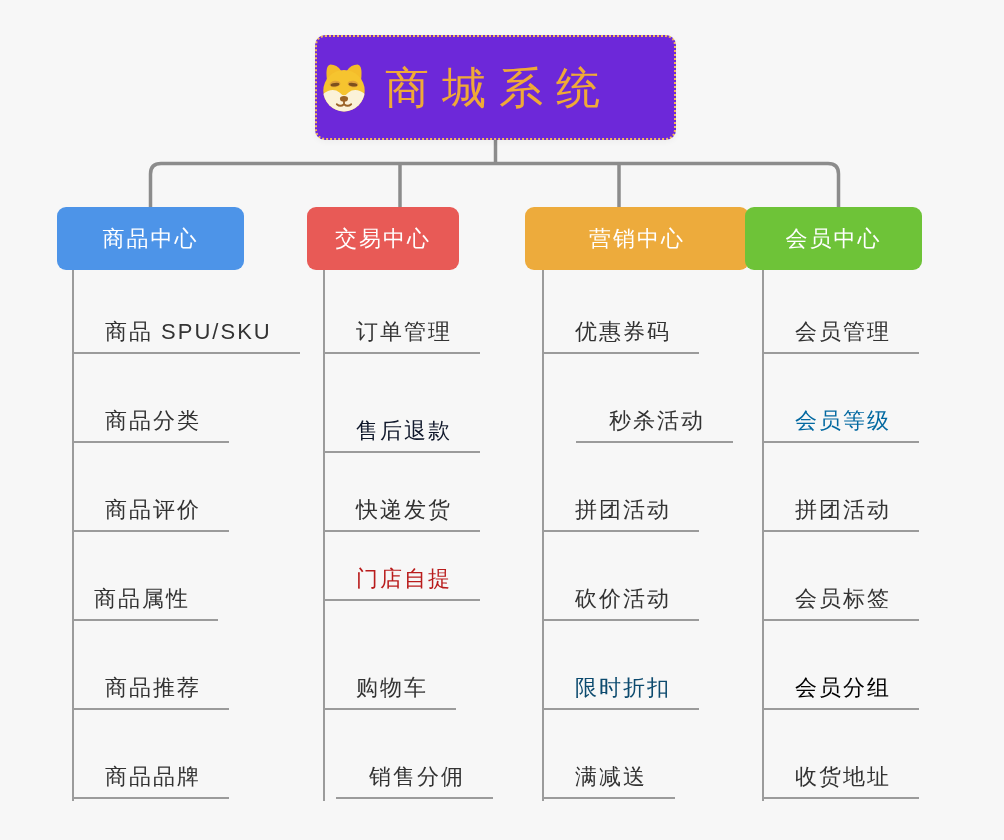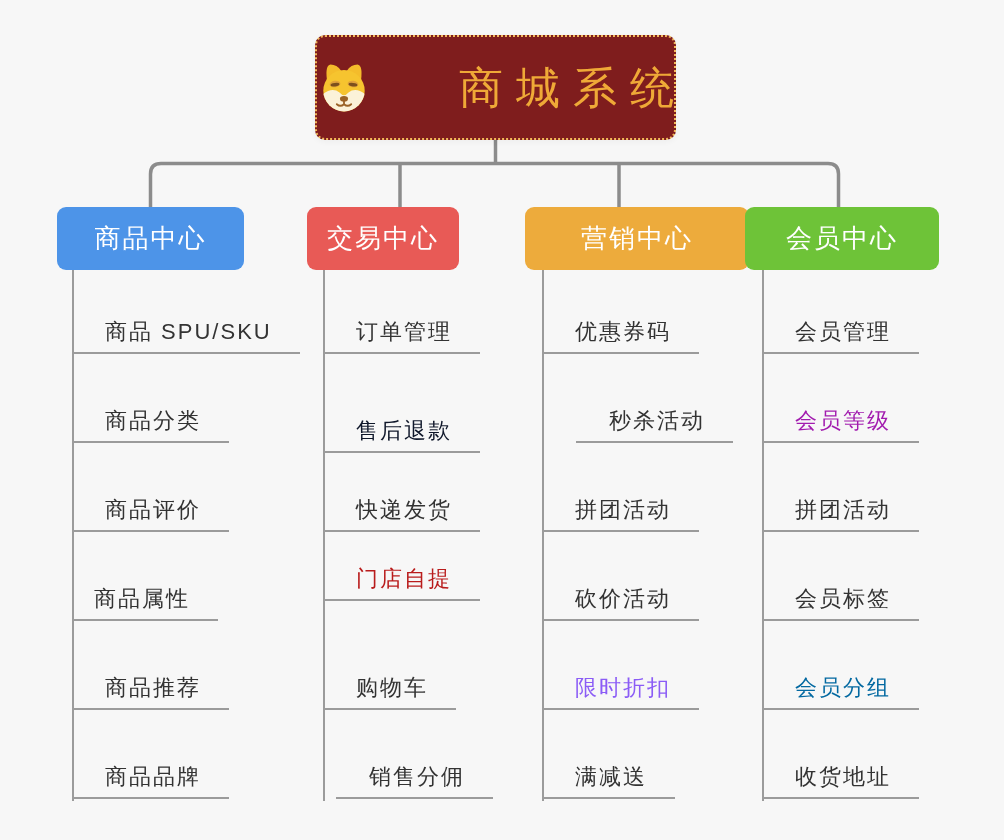--- a/index.html
+++ b/index.html
@@ -5,35 +5,35 @@
   html,body{margin:0;padding:0;}
   body{font-family:"Liberation Sans","DejaVu Sans",sans-serif;background:#f7f7f7;}
   #canvas{position:relative;width:1004px;height:840px;background:#f7f7f7;overflow:hidden;}
 
   
   #connector-svg{position:absolute;left:0;top:0;width:1004px;height:840px;pointer-events:none;}
 
   
   .root-node{
     position:absolute;left:315px;top:35px;width:361px;height:105px;
-    background:#7f1d1d;border:2px dotted #f2b95a;border-radius:10px;
-    box-sizing:border-box;display:flex;align-items:center;justify-content:space-between;
+    background:#6d28d9;border:2px dotted #f2b95a;border-radius:10px;
+    box-sizing:border-box;display:flex;align-items:center;justify-content:flex-start;
     gap:14px;box-shadow:0 2px 6px rgba(0,0,0,0.04);
   }
   .root-title{
     font-size:44px;letter-spacing:13px;color:#efa937;font-weight:500;
     white-space:nowrap;margin-right:-13px;line-height:1;
   }
   .root-icon{width:54px;height:54px;flex:0 0 auto;}
 
   
   .branch-box{
     position:absolute;top:207px;height:63px;border-radius:9px;
     display:flex;align-items:center;justify-content:center;
-    color:#ffffff;font-size:26px;letter-spacing:2px;white-space:nowrap;
+    color:#ffffff;font-size:22px;letter-spacing:2px;white-space:nowrap;
     box-sizing:border-box;
   }
 
   
   .child-trunk{
     position:absolute;top:270px;width:2px;height:531px;background:#9b9b9b;
   }
 
   
   .child-item{
@@ -94,25 +94,25 @@
       <div class="child-item" style="left: 323px; top: 495px; color: rgb(51, 51, 51); border-bottom-color: rgb(155, 155, 155);">快递发货</div>
       <div class="child-item" style="left: 323px; top: 564px; color: #b91c1c; border-bottom-color: rgb(155, 155, 155);">门店自提</div>
       <div class="child-item" style="left: 323px; top: 673px; color: rgb(51, 51, 51); border-bottom-color: rgb(155, 155, 155);">购物车</div>
       <div class="child-item" style="left: 323px; top: 762px; color: rgb(51, 51, 51); border-bottom-color: rgb(155, 155, 155); margin-left: 13px;">销售分佣</div>
       <div class="branch-box" style="left: 525px; width: 224px; background: rgb(237, 171, 60);">营销中心</div>
       <div class="child-trunk" style="left: 542px; background: rgb(155, 155, 155);"></div>
       <div class="child-item" style="left: 542px; top: 317px; color: rgb(51, 51, 51); border-bottom-color: rgb(155, 155, 155);">优惠券码</div>
       <div class="child-item" style="left: 542px; top: 406px; color: rgb(51, 51, 51); border-bottom-color: rgb(155, 155, 155); margin-left: 34px;">秒杀活动</div>
       <div class="child-item" style="left: 542px; top: 495px; color: rgb(51, 51, 51); border-bottom-color: rgb(155, 155, 155);">拼团活动</div>
       <div class="child-item" style="left: 542px; top: 584px; color: rgb(51, 51, 51); border-bottom-color: rgb(155, 155, 155);">砍价活动</div>
-      <div class="child-item" style="left: 542px; top: 673px; color: #8b5cf6; border-bottom-color: rgb(155, 155, 155);">限时折扣</div>
+      <div class="child-item" style="left: 542px; top: 673px; color: #0c4a6e; border-bottom-color: rgb(155, 155, 155);">限时折扣</div>
       <div class="child-item" style="left: 542px; top: 762px; color: rgb(51, 51, 51); border-bottom-color: rgb(155, 155, 155); text-align: center;">满减送</div>
-      <div class="branch-box" style="left: 745px; width: 194px; background: rgb(110, 195, 56);">会员中心</div>
+      <div class="branch-box" style="left: 745px; width: 177px; background: rgb(110, 195, 56);">会员中心</div>
       <div class="child-trunk" style="left: 762px; background: rgb(155, 155, 155);"></div>
       <div class="child-item" style="left: 762px; top: 317px; color: rgb(51, 51, 51); border-bottom-color: rgb(155, 155, 155);">会员管理</div>
-      <div class="child-item" style="left: 762px; top: 406px; color: #a21caf; border-bottom-color: rgb(155, 155, 155);">会员等级</div>
+      <div class="child-item" style="left: 762px; top: 406px; color: #0369a1; border-bottom-color: rgb(155, 155, 155);">会员等级</div>
       <div class="child-item" style="left: 762px; top: 495px; color: rgb(51, 51, 51); border-bottom-color: rgb(155, 155, 155);">拼团活动</div>
       <div class="child-item" style="left: 762px; top: 584px; color: rgb(51, 51, 51); border-bottom-color: rgb(155, 155, 155);">会员标签</div>
-      <div class="child-item" style="left: 762px; top: 673px; color: #0369a1; border-bottom-color: rgb(155, 155, 155);">会员分组</div>
+      <div class="child-item" style="left: 762px; top: 673px; color: #000000; border-bottom-color: rgb(155, 155, 155);">会员分组</div>
       <div class="child-item" style="left: 762px; top: 762px; color: rgb(51, 51, 51); border-bottom-color: rgb(155, 155, 155);">收货地址</div>
     </div>
 
 </div>
 
 </body></html>

